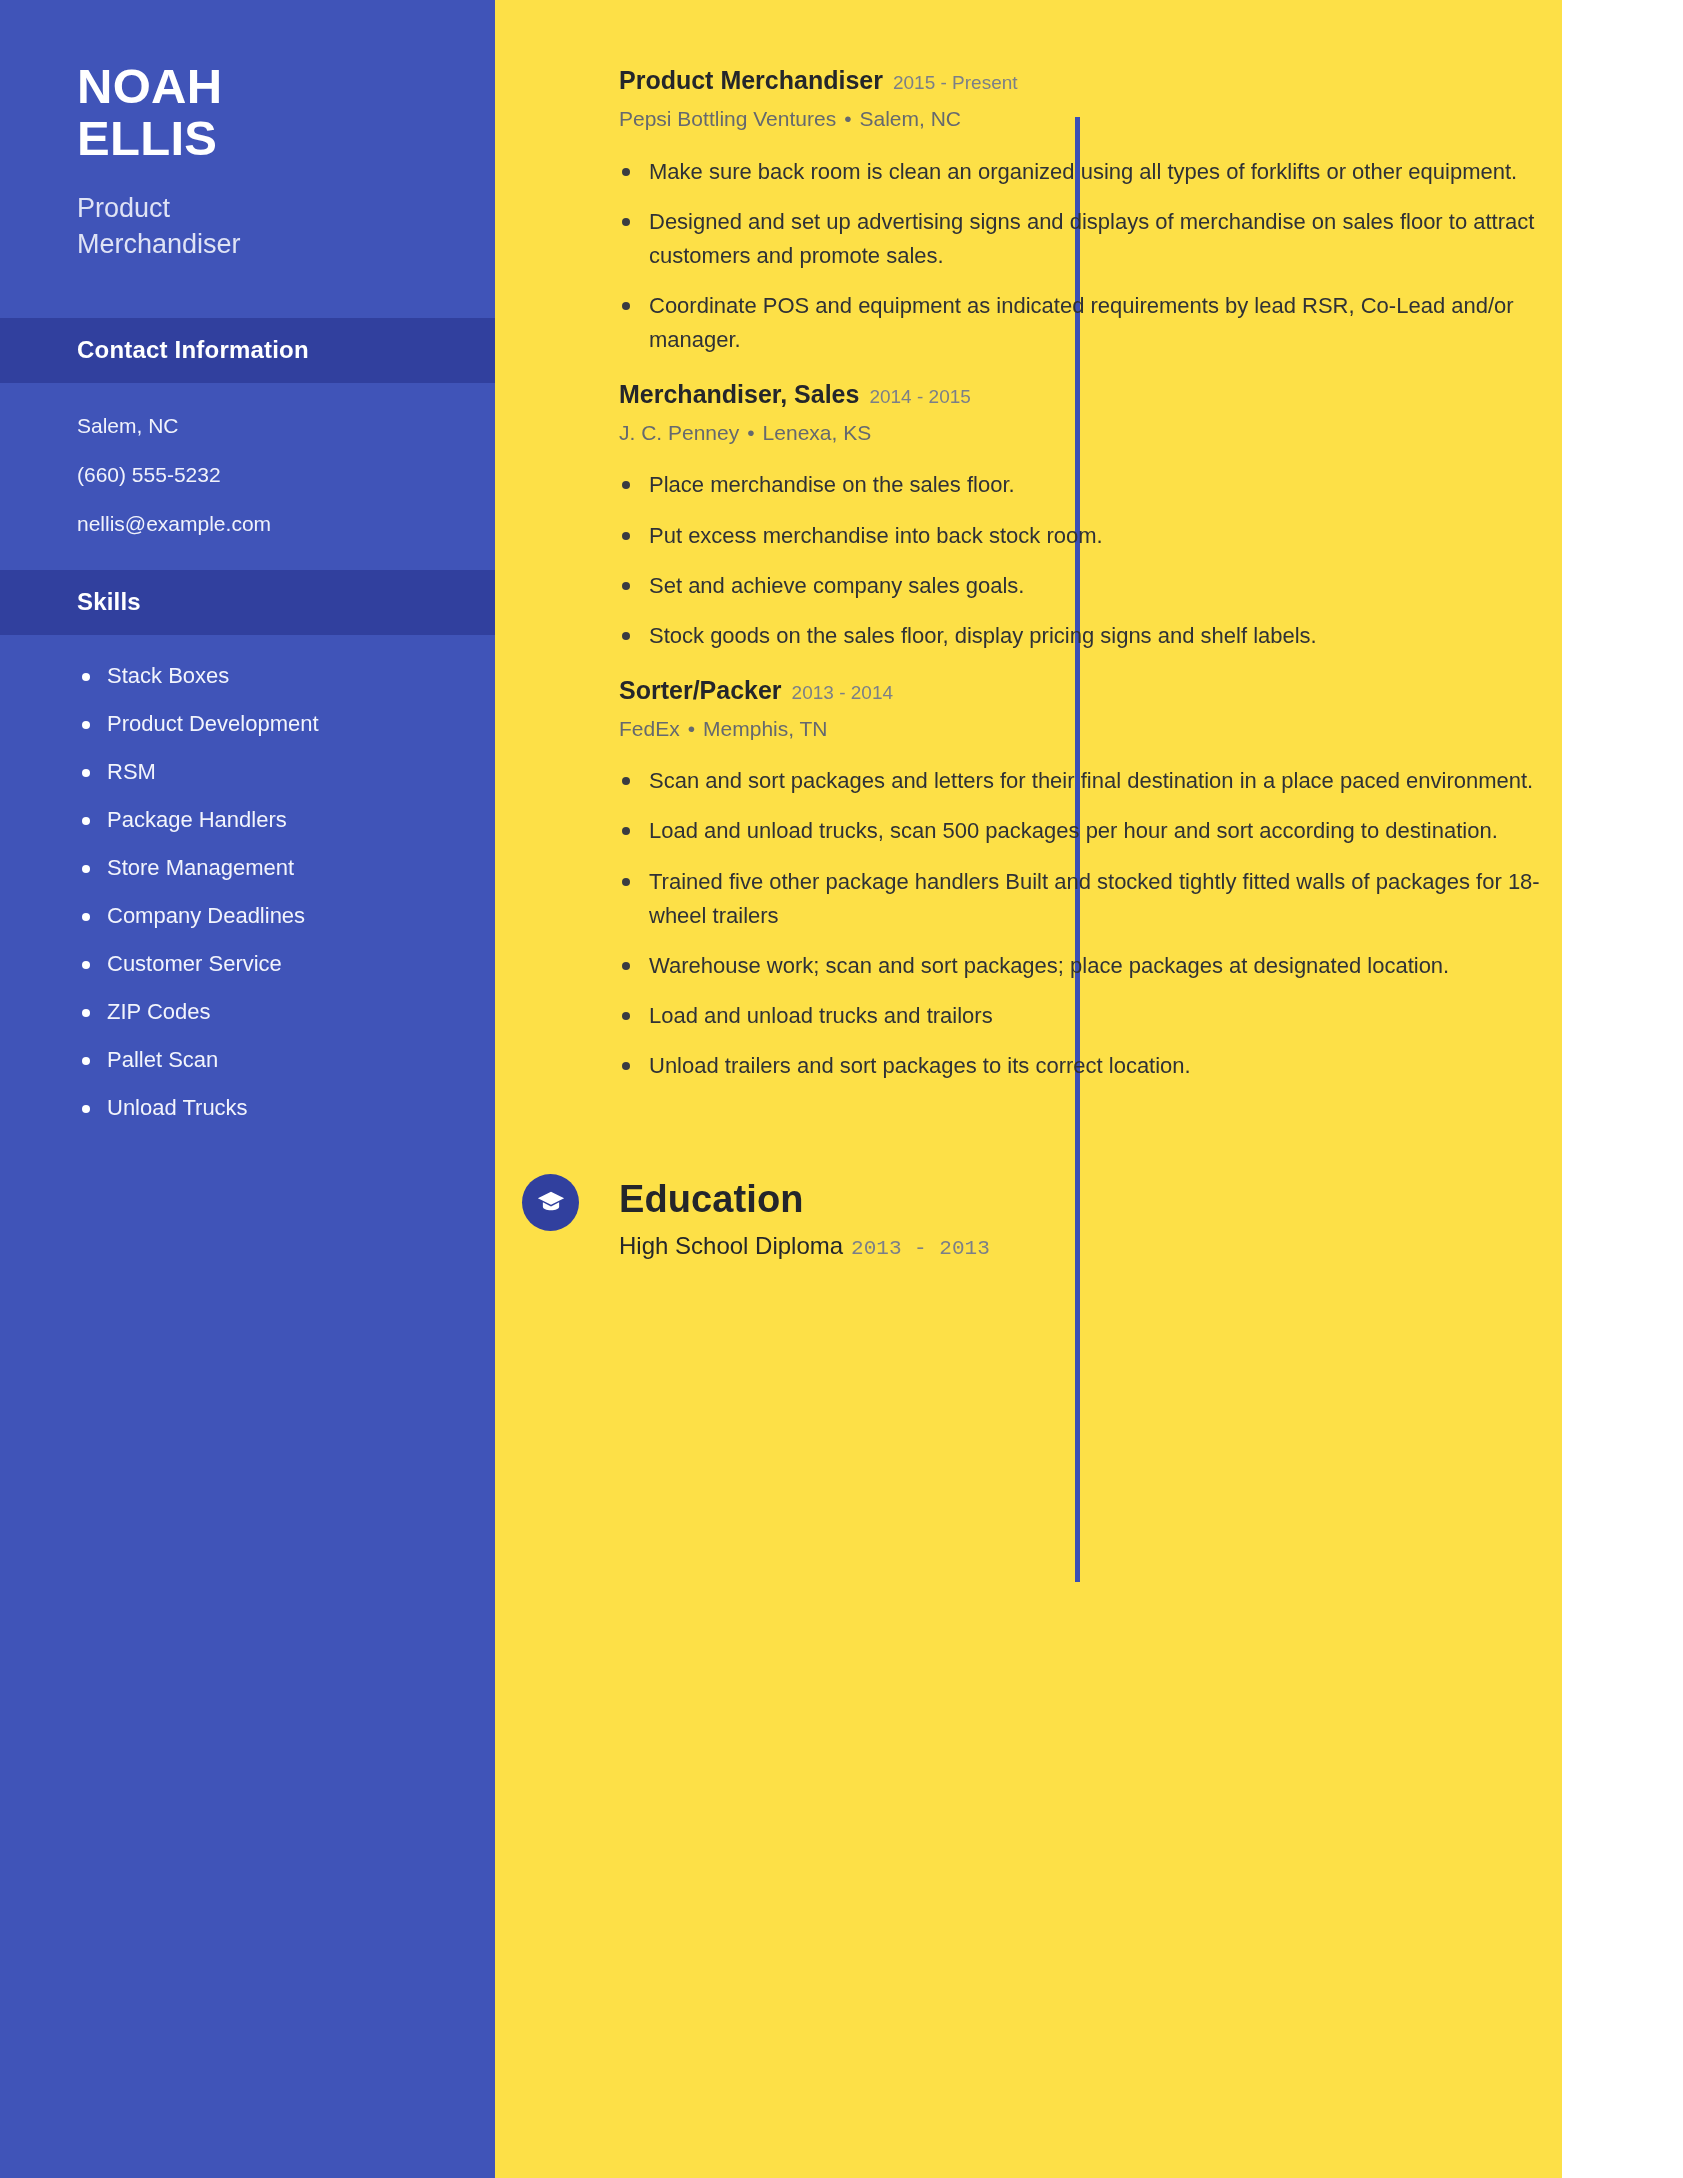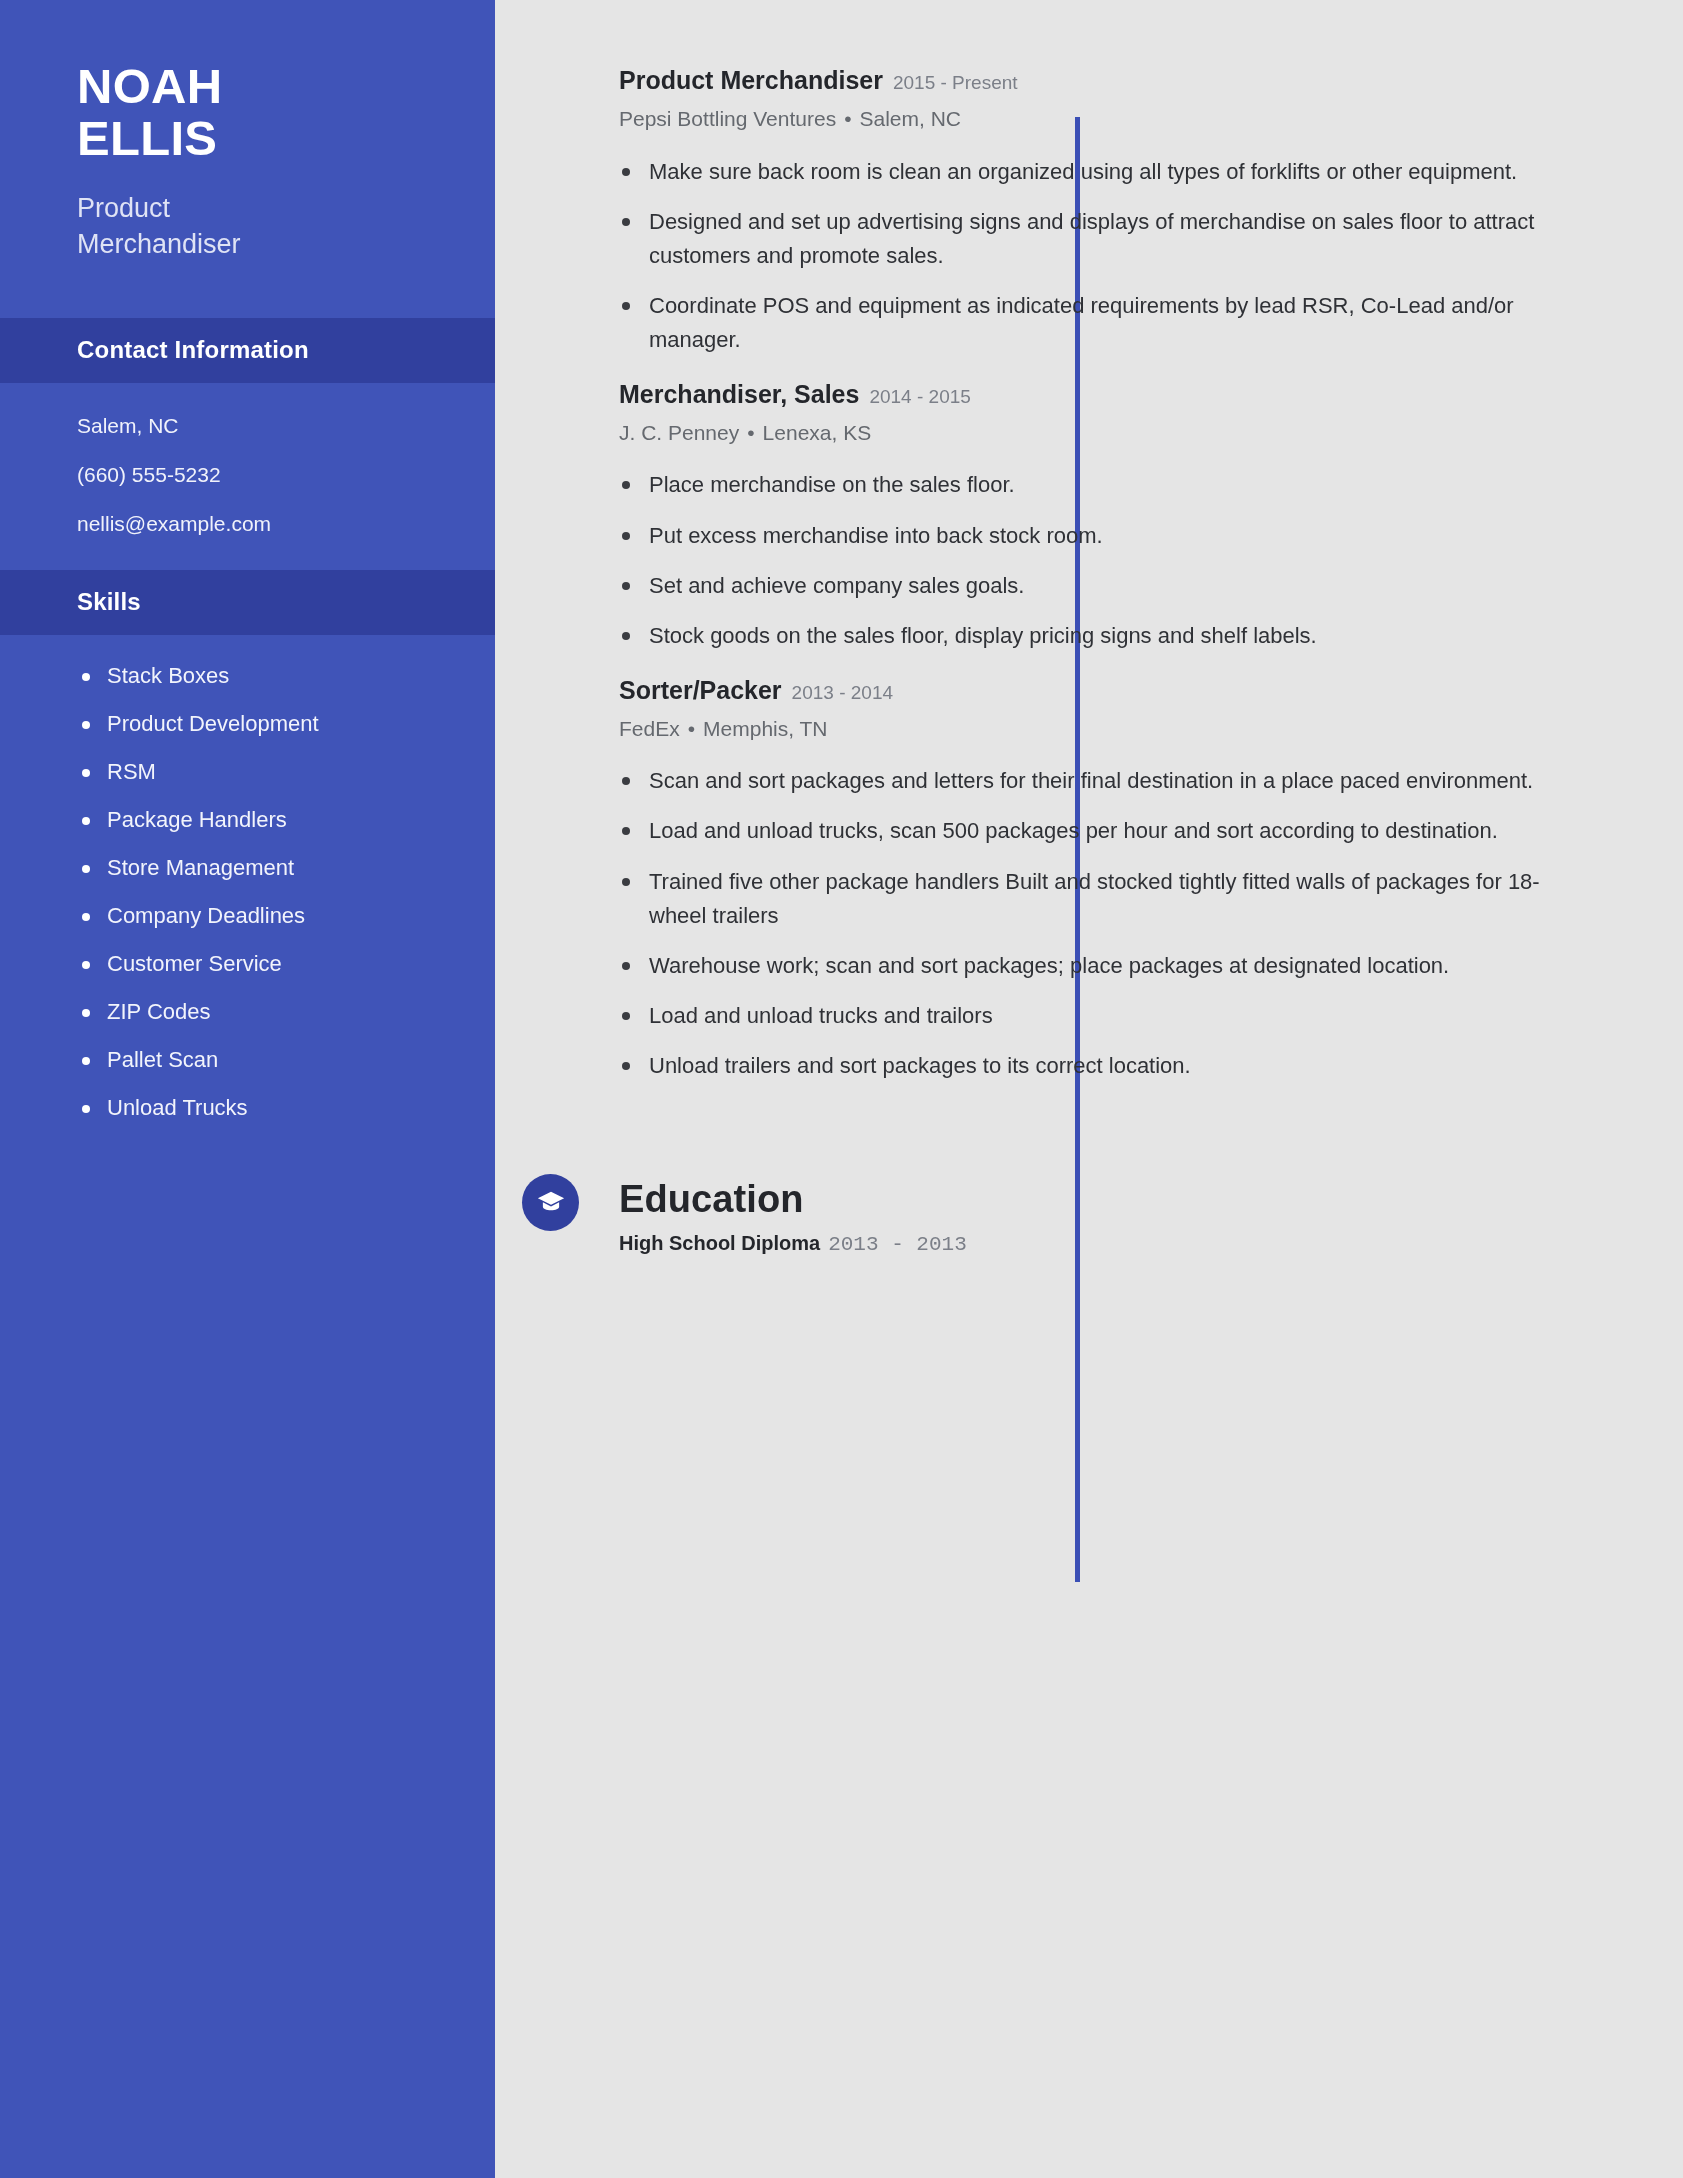--- a/index.html
+++ b/index.html
@@ -6,23 +6,23 @@
 
   html, body {
     width: 1683px;
     height: 2178px;
     background: #ffffff;
     font-family: "Liberation Sans", sans-serif;
   }
 
   .page {
     position: relative;
-    width: 1683px;
+    width: 1562px;
     height: 2178px;
-    background: #e5e5e5;
+    background: #fde047;
     display: flex;
     overflow: hidden;
   }
 
   
   .sidebar {
     width: 495px;
     flex: 0 0 495px;
     background: #4054b8;
     color: #ffffff;
@@ -201,22 +201,22 @@
     top: 13px;
     width: 8px;
     height: 8px;
     border-radius: 50%;
     background: #3a3c41;
   }
 
   .edu-sec { margin-top: 91px; }
   .edu-entry { margin-top: 14px; }
   .edu-degree {
-    font-size: 20px;
-    font-weight: 700;
+    font-size: 24px;
+    font-weight: 400;
     color: #24262b;
   }
   .edu-dates {
     font-size: 21px;
     color: #7b7f88;
     margin-left: 8px;
     font-family: Liberation Mono, monospace;
   }
 </style>
 </head>

